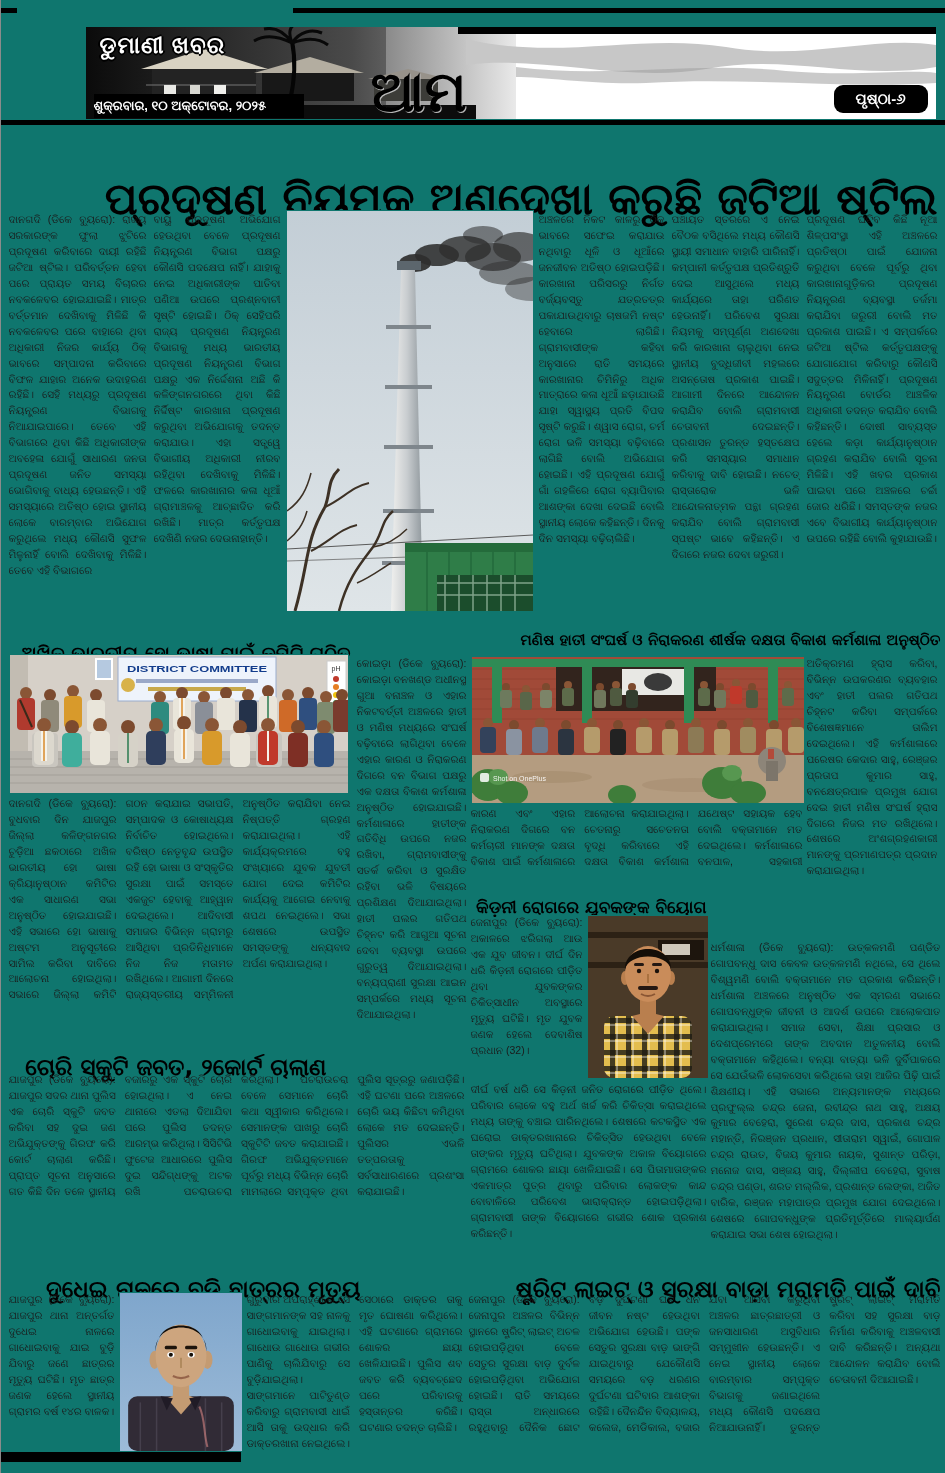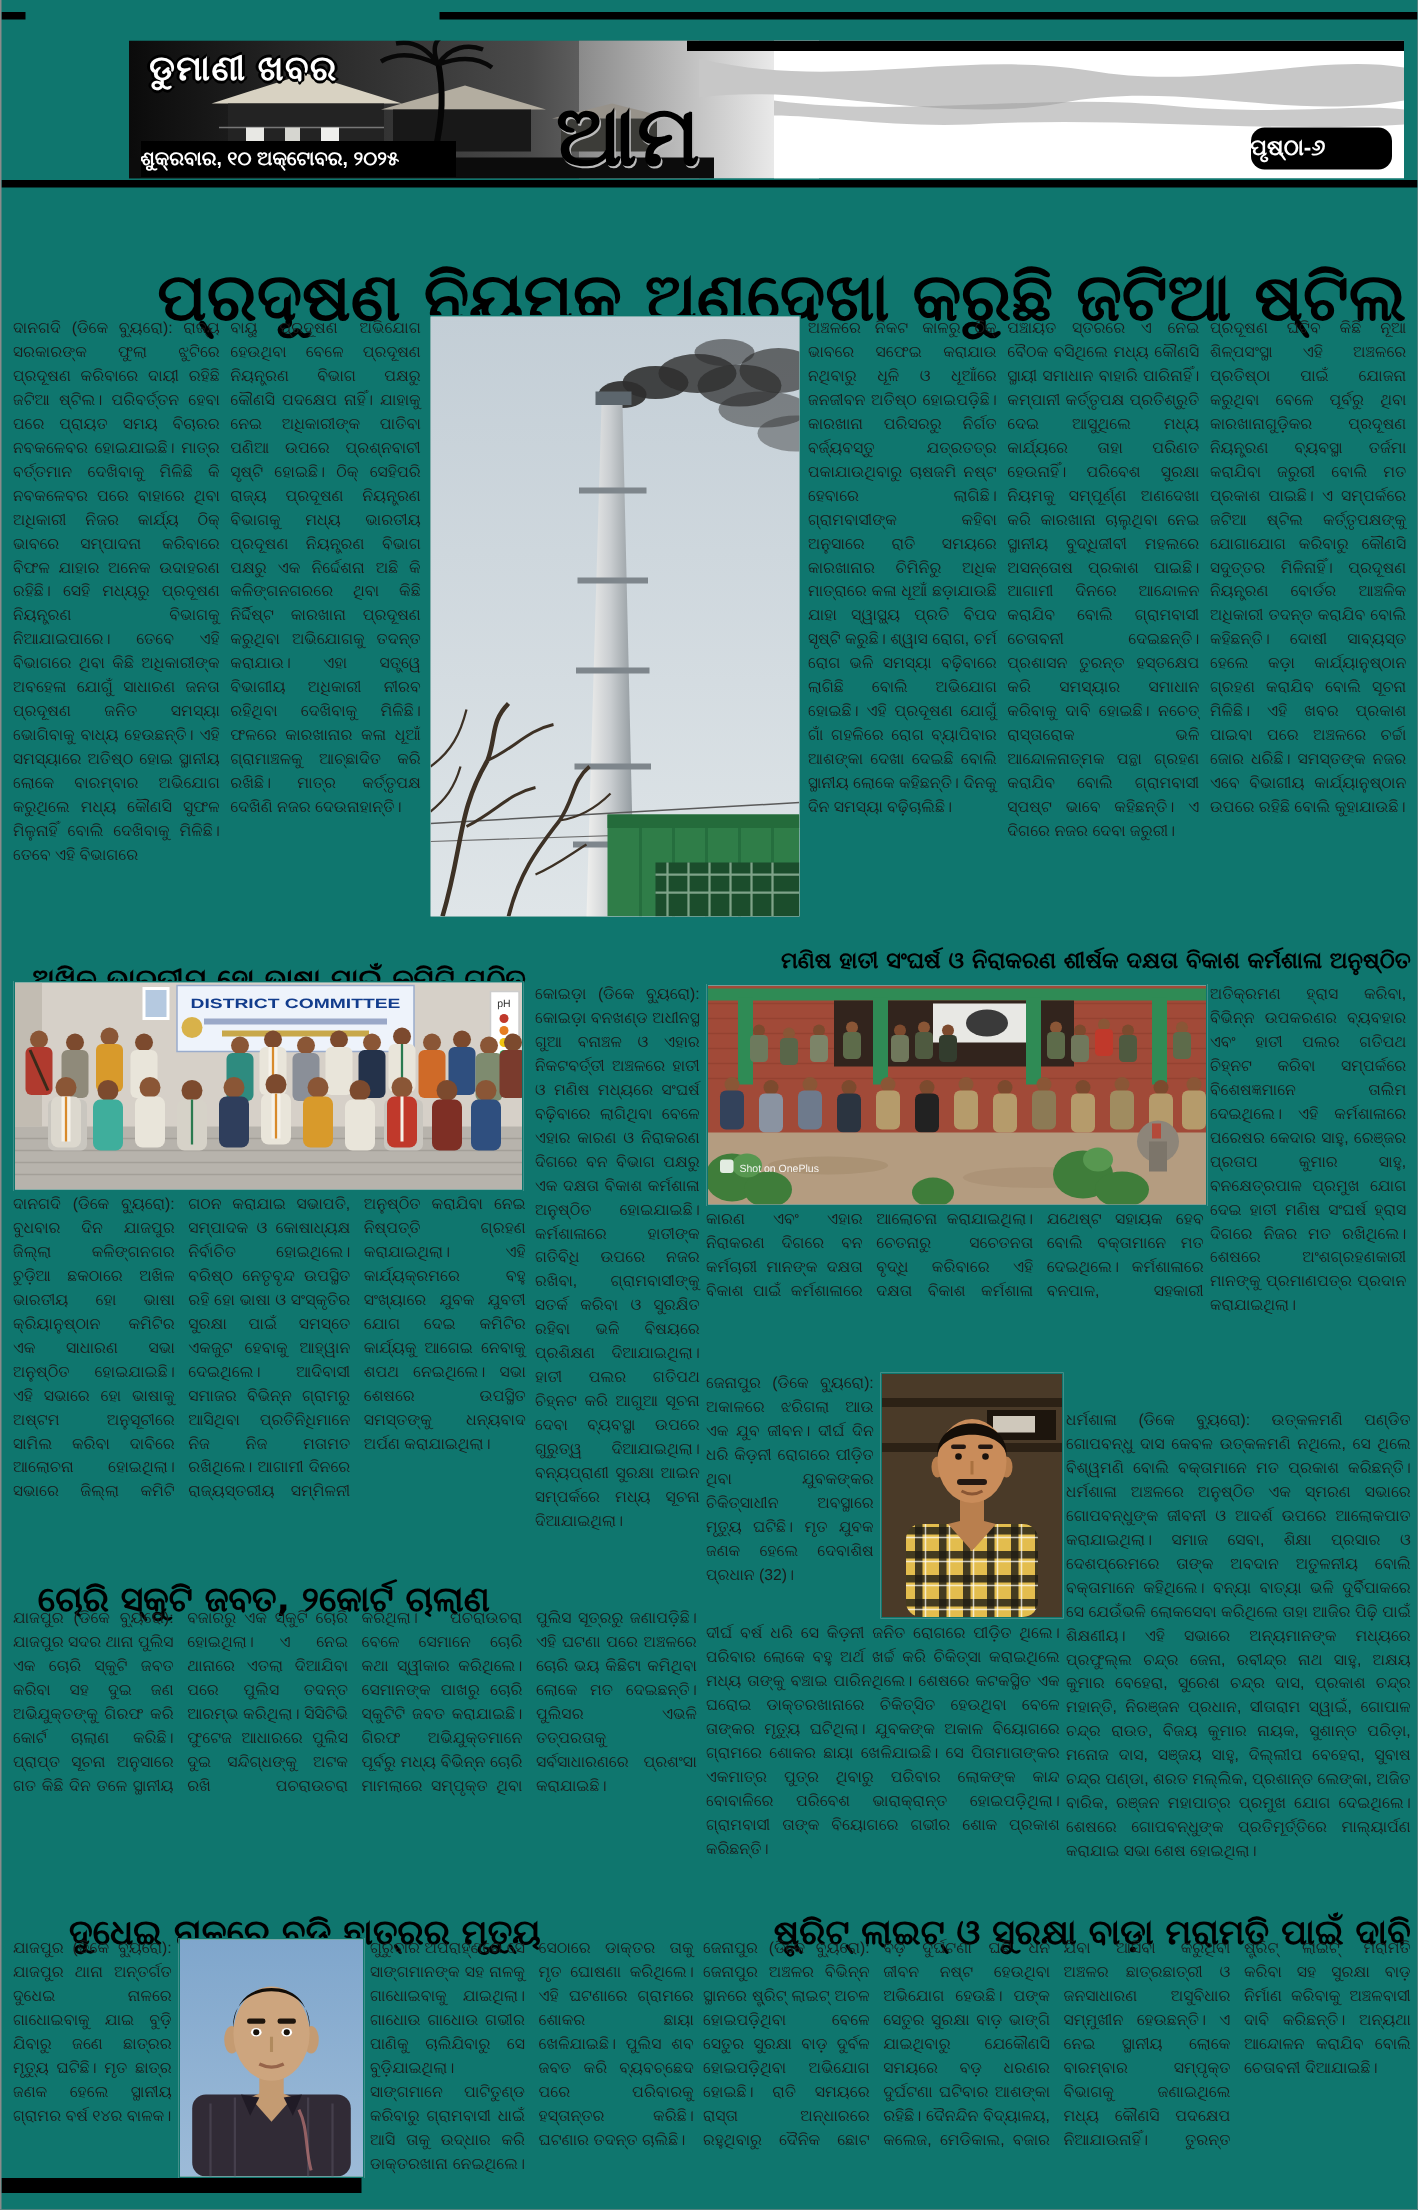--- a/index.html
+++ b/index.html
@@ -20,21 +20,21 @@
   .masthead svg.bannerart{position:absolute;left:0;top:0;width:100%;height:100%;display:block;}
   .paper-logo{position:absolute;left:14px;top:5px;width:190px;height:30px;
       font-size:23px;font-weight:800;color:#fff;letter-spacing:1px;
       text-shadow:-2px 0 #000,2px 0 #000,0 -2px #000,0 2px #000,1px 1px #000,-1px -1px #000;}
   .date-strip{position:absolute;left:8px;bottom:1px;width:210px;height:24px;background:#000;
       color:#fff;font-size:13px;font-weight:700;text-align:left;line-height:24px;overflow:hidden;}
   .section-title{position:absolute;left:228px;top:40px;width:210px;height:50px;line-height:50px;
       font-size:56px;font-weight:900;color:#000;text-align:center;overflow:hidden;
       text-shadow:1px 1px 0 #bbb;font-family:"DejaVu Sans",sans-serif;}
   .page-badge{position:absolute;right:8px;bottom:6px;width:94px;height:28px;background:#000;
-      border-radius:9px;color:#fff;font-size:15px;font-weight:700;text-align:left;line-height:28px;
+      border-radius:9px;color:#fff;font-size:15px;font-weight:700;text-align:center;line-height:28px;
       box-shadow:inset 0 0 0 1.5px #fff0;overflow:hidden;}
   .lead-headline{left:8px;top:136px;width:929px;height:68px;font-size:44px;line-height:68px;}
   .h21{font-size:20px;line-height:27px;height:27px;}
   .h24{font-size:23px;line-height:32px;height:32px;}
 </style>
 </head>
 <body>
 
 <div class="page">
 
@@ -466,20 +466,21 @@
 
       <g>
         <rect x="8" y="116" width="9" height="9" rx="2" fill="#ffffff" opacity="0.85"></rect>
         <text x="21" y="124" font-size="7" fill="#ffffff" opacity="0.9">Shot on OnePlus</text>
       </g>
     </svg>
   </figure>
   <div class="abs bt cols3" style="left:470px;top:806px;width:332px;height:72px;">କାରଣ ଏବଂ ଏହାର ନିରାକରଣ ଦିଗରେ ବନ କର୍ମଚାରୀ ମାନଙ୍କ ଦକ୍ଷତା ବିକାଶ ପାଇଁ କର୍ମଶାଳାରେ ଆଲୋଚନା କରାଯାଇଥିଲା। ଚେତନାରୁ ସଚେତନତା ବୃଦ୍ଧି କରିବାରେ ଏହି ଦକ୍ଷତା ବିକାଶ କର୍ମଶାଳା ଯଥେଷ୍ଟ ସହାୟକ ହେବ ବୋଲି ବକ୍ତାମାନେ ମତ ଦେଇଥିଲେ। କର୍ମଶାଳାରେ ବନପାଳ, ସହକାରୀ ବନପାଳ ଏବଂ ଅନ୍ୟ କର୍ମଚାରୀମାନେ ଯୋଗ ଦେଇଥିଲେ।</div>
   <div class="abs bt" style="left:806px;top:656px;width:131px;height:222px;">ଅତିକ୍ରମଣ ହ୍ରାସ କରିବା, ବିଭିନ୍ନ ଉପକରଣର ବ୍ୟବହାର ଏବଂ ହାତୀ ପଲର ଗତିପଥ ଚିହ୍ନଟ କରିବା ସମ୍ପର୍କରେ ବିଶେଷଜ୍ଞମାନେ ତାଲିମ ଦେଇଥିଲେ। ଏହି କର୍ମଶାଳାରେ ପରେଷର କେଦାର ସାହୁ, ରେଞ୍ଜର ପ୍ରତାପ କୁମାର ସାହୁ, ବନକ୍ଷେତ୍ରପାଳ ପ୍ରମୁଖ ଯୋଗ ଦେଇ ହାତୀ ମଣିଷ ସଂଘର୍ଷ ହ୍ରାସ ଦିଗରେ ନିଜର ମତ ରଖିଥିଲେ। ଶେଷରେ ଅଂଶଗ୍ରହଣକାରୀ ମାନଙ୍କୁ ପ୍ରମାଣପତ୍ର ପ୍ରଦାନ କରାଯାଇଥିଲା।</div>
 
+  <h2 class="abs hl fit h21" style="left: 468px; top: 880px; width: 238px; font-size: 17px;">କିଡ଼ନୀ ରୋଗରେ ଯୁବକଙ୍କ ବିୟୋଗ</h2>
   <div class="abs bt" style="left:470px;top:915px;width:112px;height:162px;">ଜେନାପୁର (ଡିକେ ବ୍ୟୁରୋ): ଅକାଳରେ ଝରିଗଲା ଆଉ ଏକ ଯୁବ ଜୀବନ। ଦୀର୍ଘ ଦିନ ଧରି କିଡ଼ନୀ ରୋଗରେ ପୀଡ଼ିତ ଥିବା ଯୁବକଙ୍କର ଚିକିତ୍ସାଧୀନ ଅବସ୍ଥାରେ ମୃତ୍ୟୁ ଘଟିଛି। ମୃତ ଯୁବକ ଜଣକ ହେଲେ ଦେବାଶିଷ ପ୍ରଧାନ (32)।</div>
   <figure class="abs photo" style="left:586px;top:915px;width:120px;height:162px;margin:0;">
     <svg viewBox="0 0 120 162" preserveAspectRatio="none">
       <rect width="120" height="162" fill="#4a3a28"></rect>
       <rect x="0" y="16" width="120" height="6" fill="#2c2115"></rect>
       <rect x="0" y="46" width="120" height="6" fill="#2c2115"></rect>
       <rect x="70" y="24" width="46" height="20" fill="#1d150d"></rect>
       <rect x="74" y="28" width="28" height="11" fill="#cfc8bb"></rect>
       <defs>
         <pattern id="plaid" width="16" height="16" patternUnits="userSpaceOnUse">

